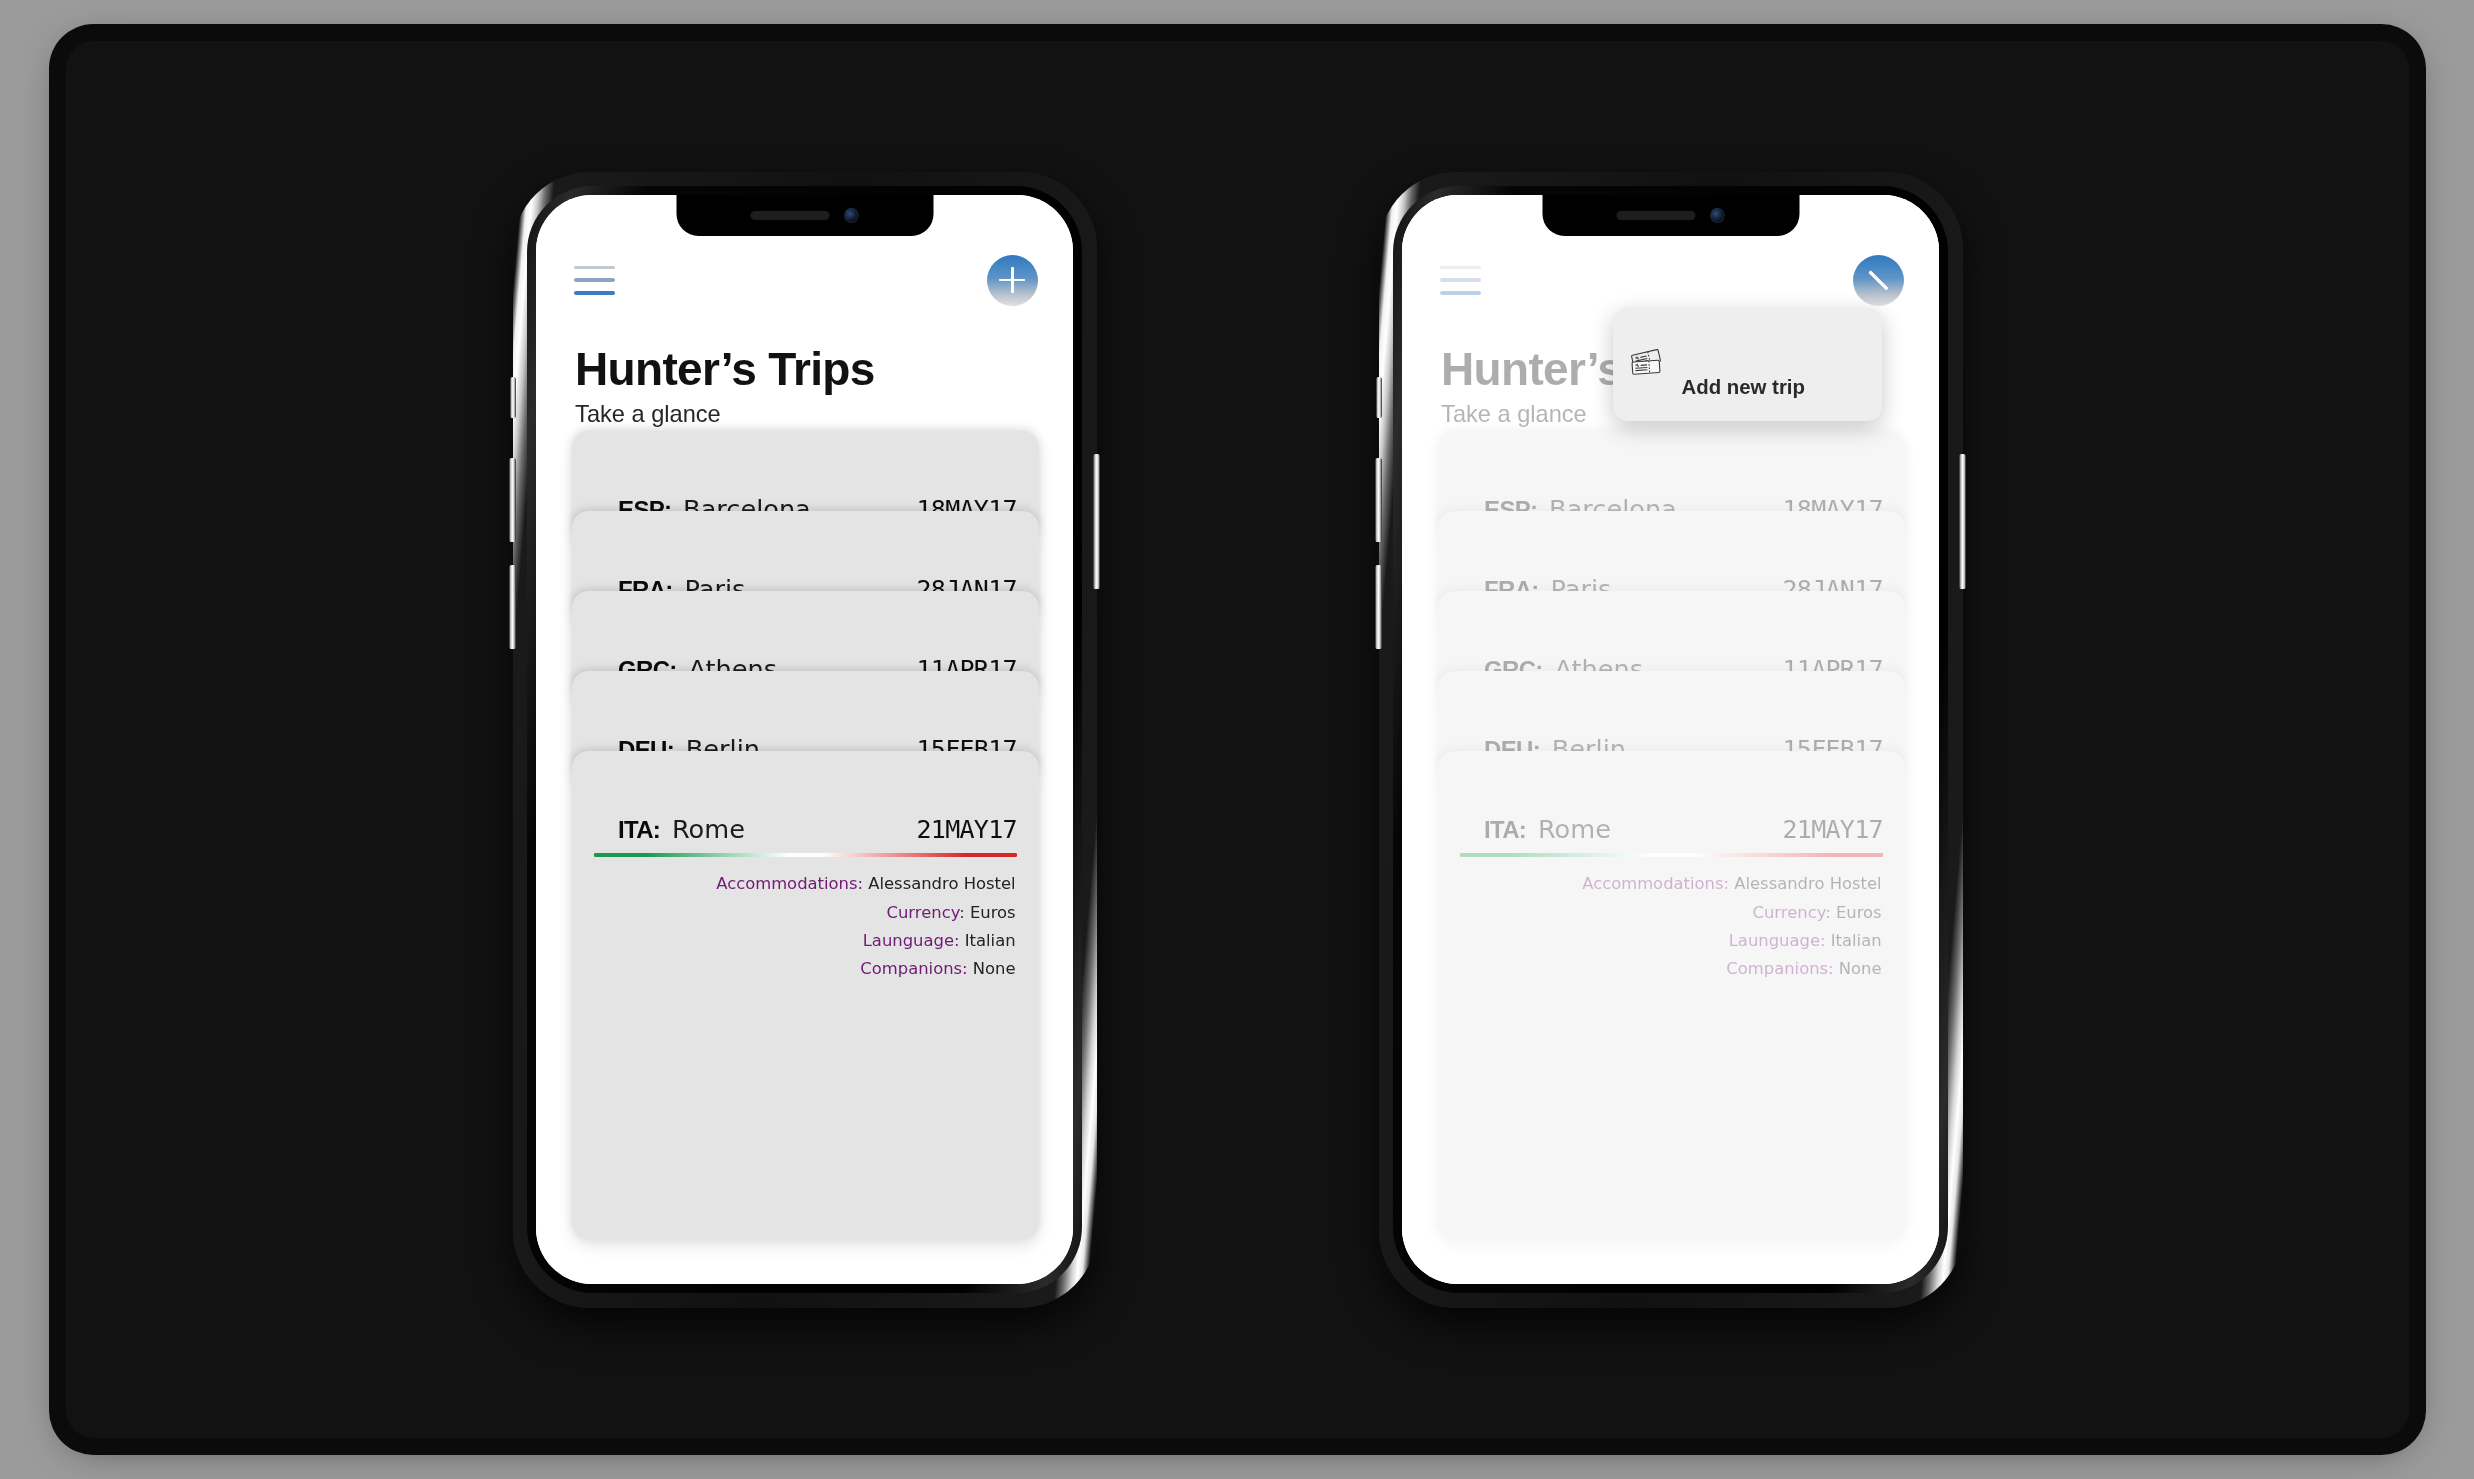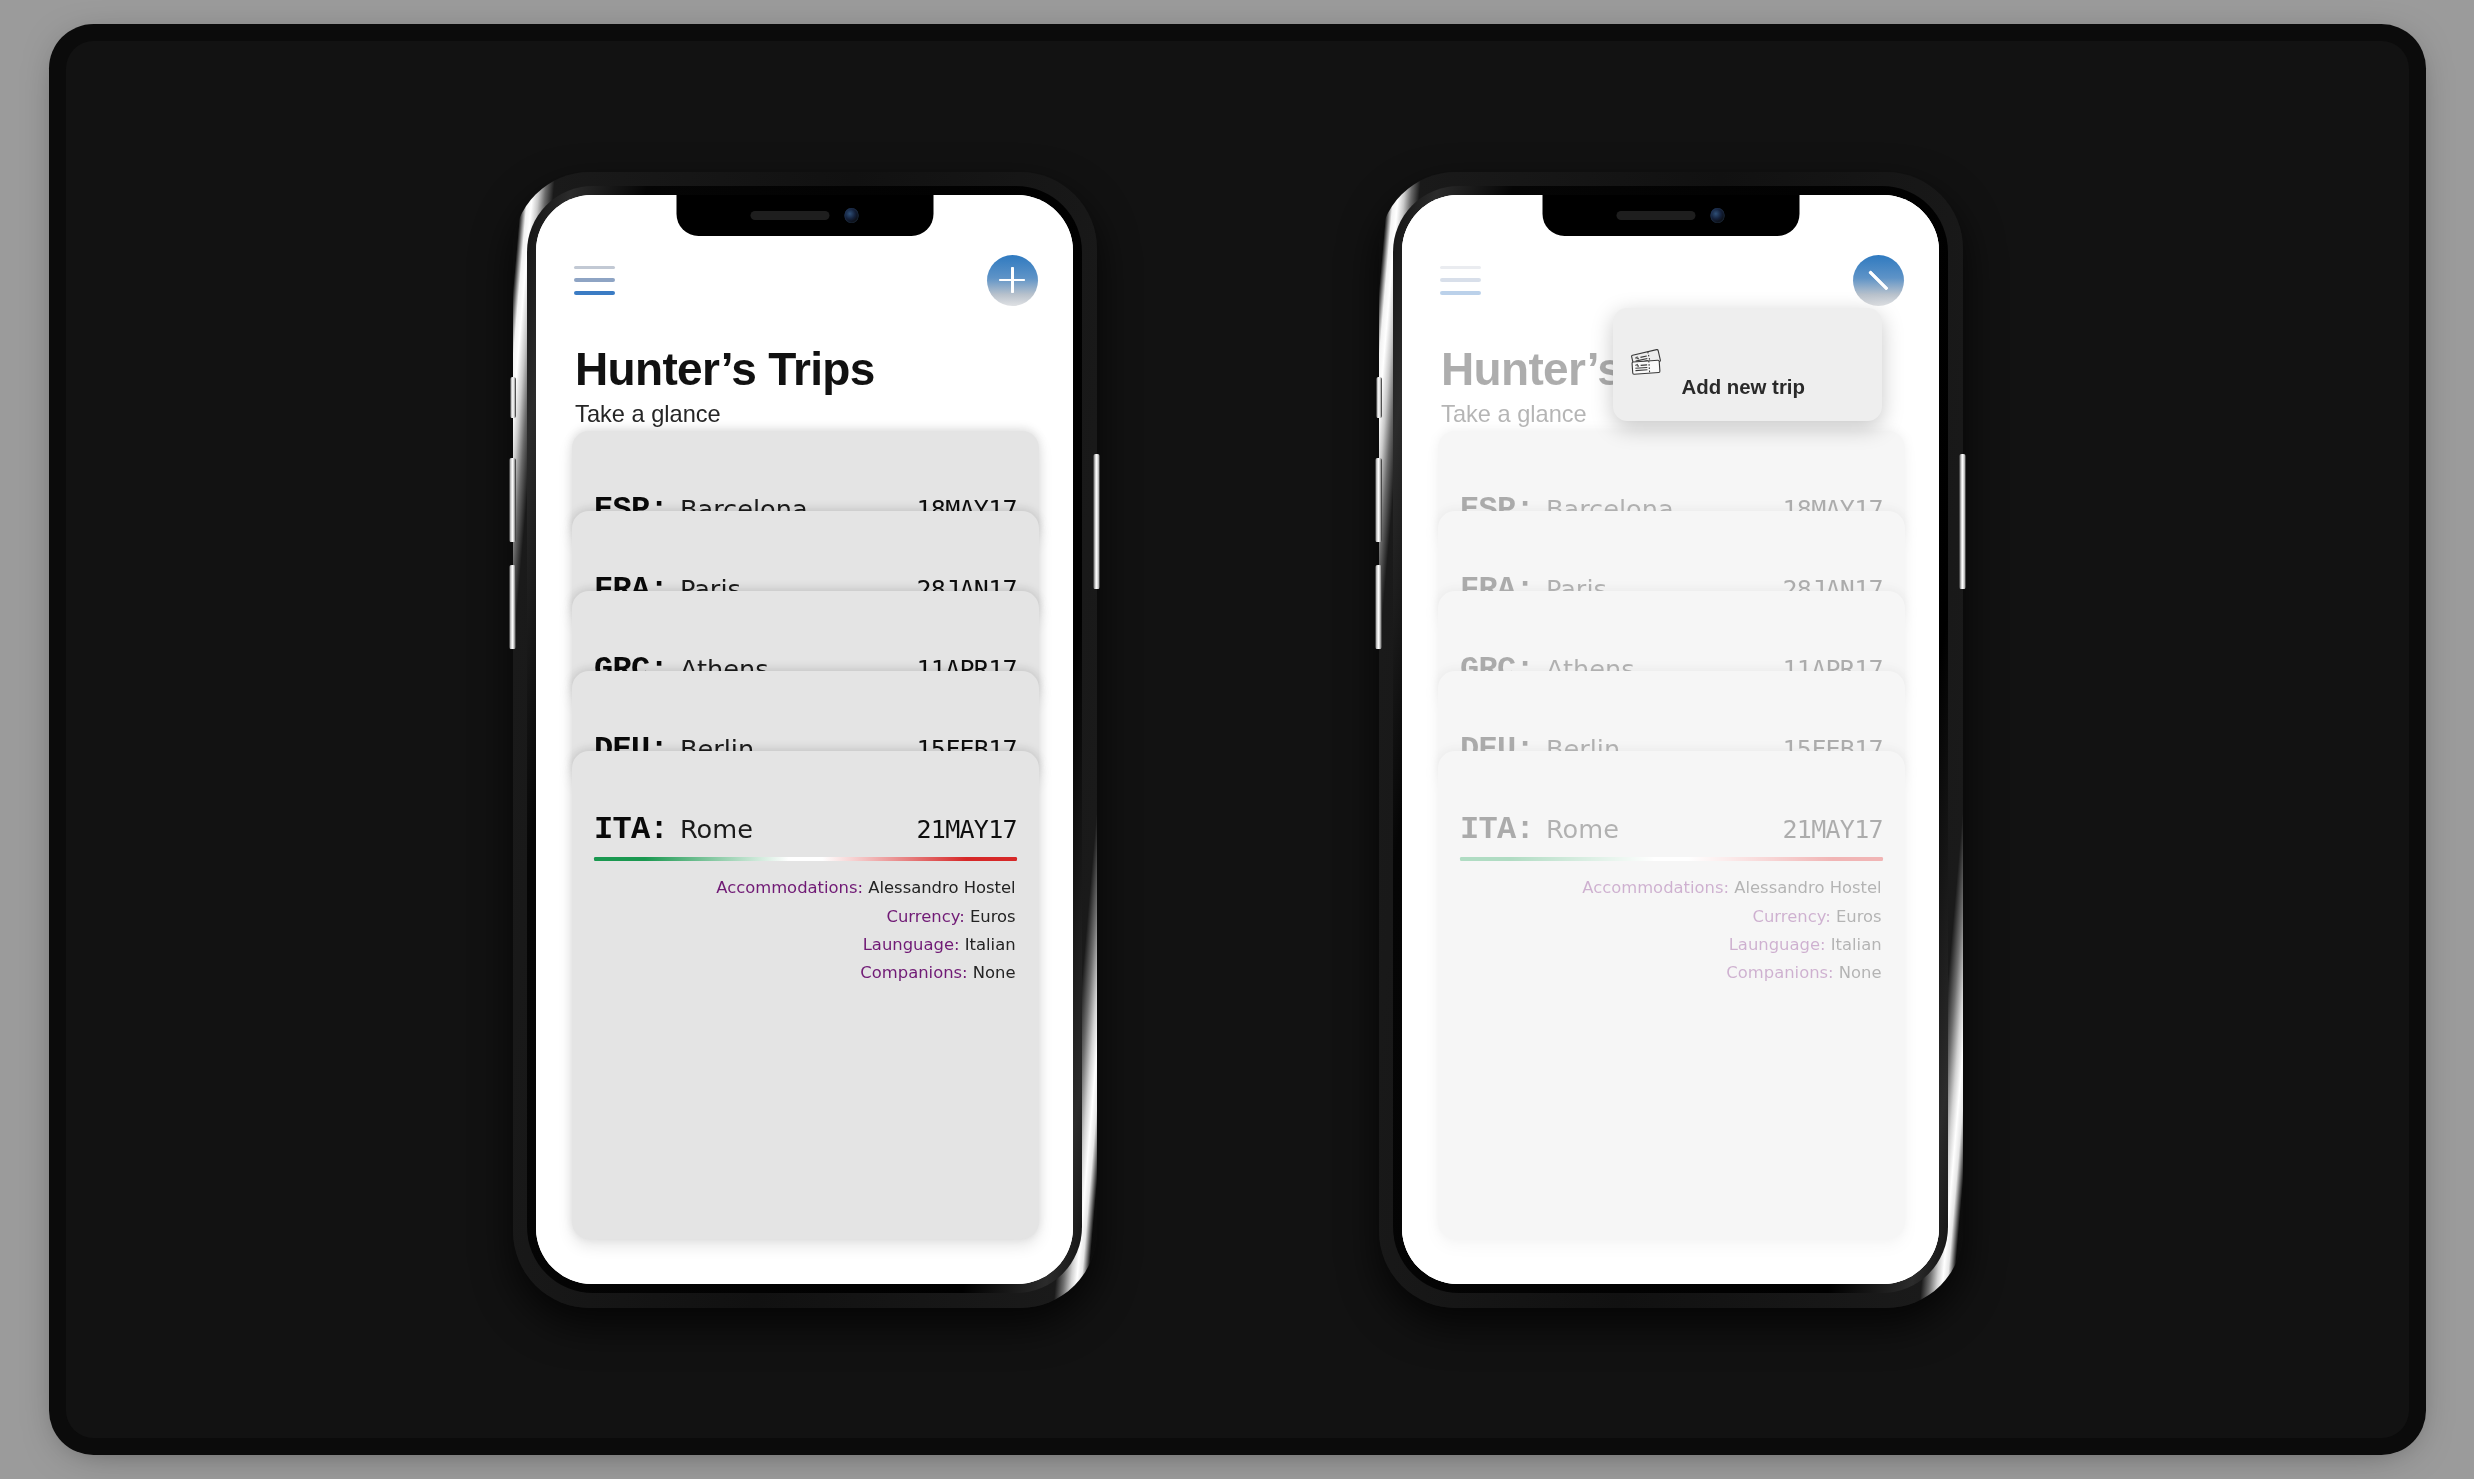--- a/index.html
+++ b/index.html
@@ -194,23 +194,24 @@
     padding: 27.6px 22px 0 22px;
   }
   .card:last-child { border-radius: 17px; text-align: right; }
 
   .card-row {
     display: flex;
     align-items: baseline;
     white-space: nowrap;
   }
   .iata {
-    font-size: 32px; font-weight: 700; color: #0a0a0a;
+    font-size: 24px; font-weight: 700; color: #0a0a0a;
     letter-spacing: -0.7px;
-    font-family: Liberation Mono, monospace;
+    font-family: Liberation Sans, sans-serif;
+    margin-left: 24px;
   }
   .city {
     font-size: 25.6px; font-weight: 400; color: #1b1b1b;
     margin-left: 11.8px;
     font-family: "DejaVu Sans", sans-serif;
   }
   .date {
     font-size: 25px; font-weight: 400; color: #0e0e0e;
     margin-left: auto;
     font-family: "DejaVu Sans Mono", monospace;

